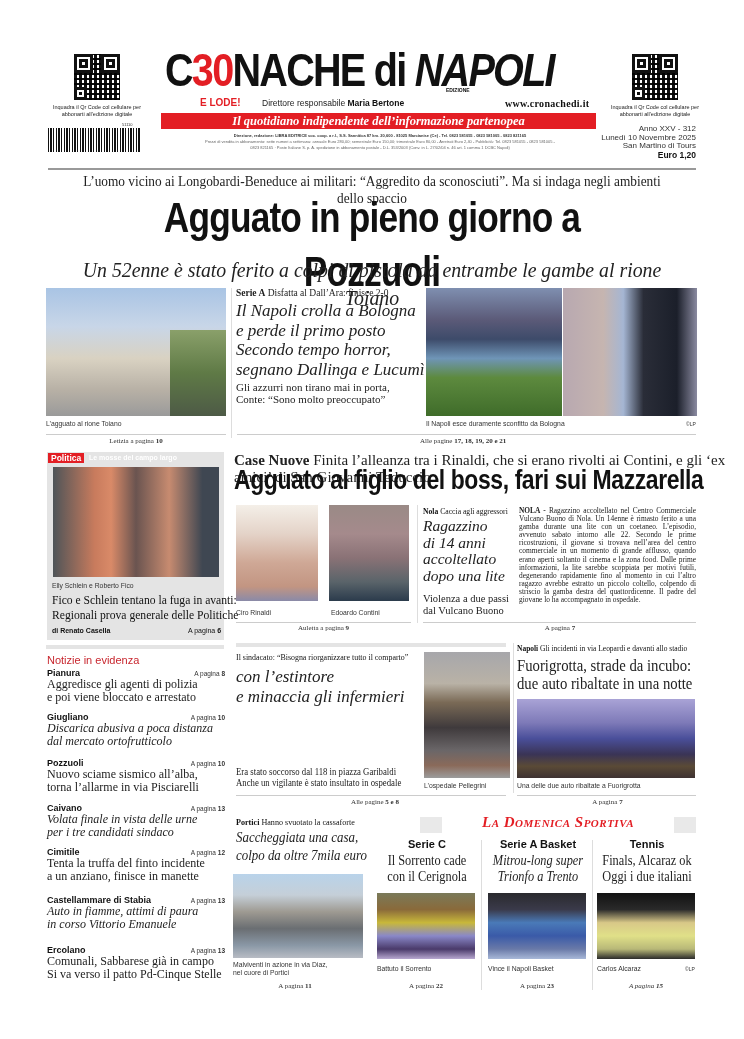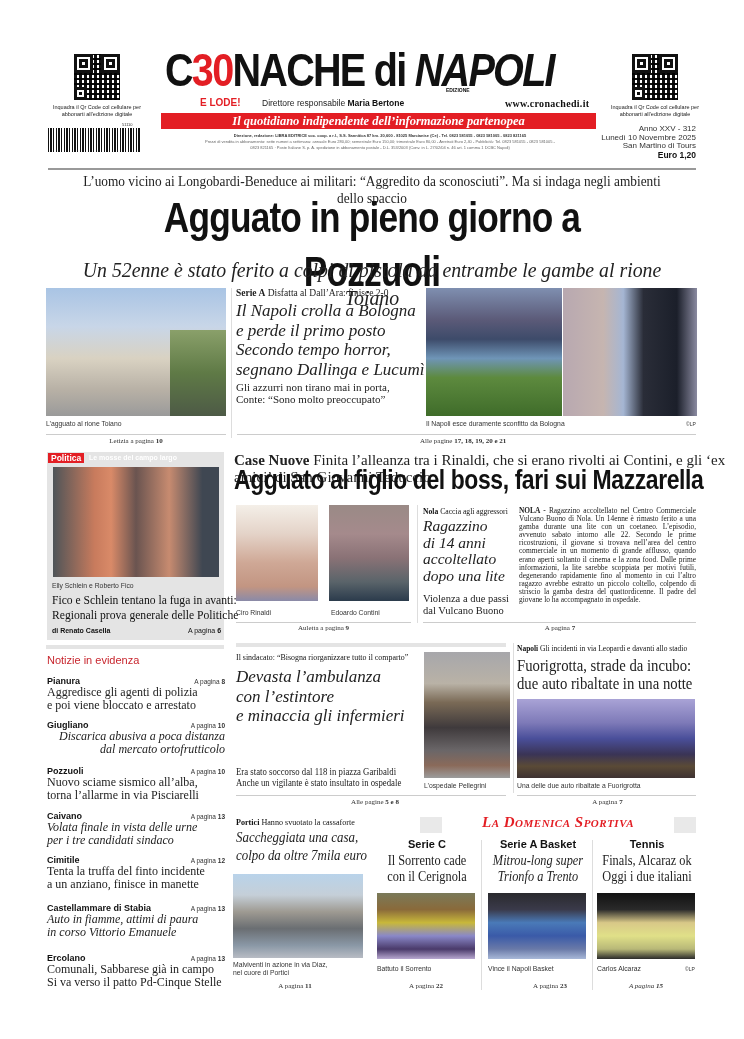--- a/index.html
+++ b/index.html
@@ -61,21 +61,21 @@
   .summary { color: #222; }
 
   
   .pol-box { position: absolute; left: 47px; top: 452px; width: 177px; height: 188px; background: #e4e4e4; }
   .pol-label { position: absolute; left: 48px; top: 453px; background: #e31e24; color: #fff; font-family: "Liberation Sans", sans-serif; font-weight: bold; font-size: 8.5px; padding: 0 3px; line-height: 10px; }
   .pol-sub { position: absolute; left: 89px; top: 453px; color: #fff; font-family: "Liberation Sans", sans-serif; font-weight: bold; font-size: 7px; line-height: 10px; }
 
   
   .nz-title { position: absolute; left: 47px; top: 654px; color: #c8262e; font-family: "Liberation Sans", sans-serif; font-size: 11px; }
   .nz-item { position: absolute; left: 47px; width: 178px; }
-  .nz-place { font-family: "Liberation Sans", sans-serif; font-weight: bold; font-size: 9px; display: flex; justify-content: space-between; margin-top: 8px; }
+  .nz-place { font-family: "Liberation Sans", sans-serif; font-weight: bold; font-size: 9px; display: flex; justify-content: space-between; }
   .nz-place .pg { font-weight: normal; font-size: 6.5px; color: #333; align-self: center; }
   .nz-place .pg b { font-weight: bold; }
   .nz-text { font-size: 12px; line-height: 13px; color: #222; }
   .nz-text.i { font-style: italic; }
 
   .sport-band { position: absolute; left: 420px; top: 817px; width: 276px; height: 16px;
       background: linear-gradient(90deg, #e9e9e9 0 8%, #fff 8% 92%, #e9e9e9 92%); }
   .sport-title { position: absolute; left: 420px; top: 814px; width: 276px; text-align: center; color: #e31e24; font-style: italic; font-weight: bold; font-size: 15px; font-variant: small-caps; letter-spacing: 0.5px; }
   .sp-cat { position: absolute; text-align: center; font-family: "Liberation Sans", sans-serif; font-weight: bold; font-size: 11px; }
   .sp-head { position: absolute; text-align: center; font-size: 14px; line-height: 16px; color: #222; }
@@ -200,21 +200,21 @@
     <div class="nz-item" style="top: 668px;">
       <div class="nz-place">
         <span>Pianura</span>
         <span class="pg"><span>A pagina </span><b>8</b></span>
       </div>
       <div class="nz-text">
         <div>Aggredisce gli agenti di polizia</div>
         <div>e poi viene bloccato e arrestato</div>
       </div>
     </div>
-    <div class="nz-item" style="top: 712px; text-align: right;">
+    <div class="nz-item" style="top: 712px;">
       <div class="nz-place">
         <span>Giugliano</span>
         <span class="pg"><span>A pagina </span><b>10</b></span>
       </div>
       <div class="nz-text i">
         <div>Discarica abusiva a poca distanza</div>
         <div>dal mercato ortofrutticolo</div>
       </div>
     </div>
     <div class="nz-item" style="top: 758px;">
@@ -265,21 +265,20 @@
       <div class="nz-text">
         <div>Comunali, Sabbarese già in campo</div>
         <div>Si va verso il patto Pd-Cinque Stelle</div>
       </div>
     </div>
   </div>
 
 <div class="abs" style="left:236px; top:643px; width:270px; height:4px; background:#e4e4e4;"></div>
 <div class="abs" style="left:236px; top:652px; font-size:9px; transform:scaleX(0.88); transform-origin:left top; white-space:nowrap;">Il sindacato: “Bisogna riorganizzare tutto il comparto”</div>
 <div class="abs ital-head" style="left:236px; top:667px; font-size:17px; line-height:19.5px;">
-  <div>Devasta l’ambulanza</div>
   <div>con l’estintore</div>
   <div>e minaccia gli infermieri</div>
 </div>
 <div class="abs summary" style="left:236px; top:767px; font-size:9.5px; line-height:10.5px; transform:scaleX(0.92); transform-origin:left top; white-space:nowrap;">
   <div>Era stato soccorso dal 118 in piazza Garibaldi</div>
   <div>Anche un vigilante è stato insultato in ospedale</div>
 </div>
 <div class="photo" style="left:424px; top:652px; width:86px; height:126px;
   background: linear-gradient(180deg,#a7a7ab 0%,#b9b2a6 25%,#7a6a56 40%,#3f3a3c 60%,#6a6668 78%,#8a6a5a 90%,#9c9c9c 100%);"></div>
 <div class="caption" style="left:424px; top:782px;">L’ospedale Pellegrini</div>
@@ -326,21 +325,21 @@
     </div>
     <div class="vr" style="left: 481px; top: 840px; height: 150px;"></div>
     <div>
       <div class="sp-cat" style="left:488px; top:838px; width:100px;">Serie A Basket</div>
       <div class="sp-head" style="left:486px; top:853px; width:104px; font-style:italic; transform:scaleX(0.88); transform-origin:center top; white-space:nowrap;">
         <div>Mitrou-long super</div>
         <div>Trionfo a Trento</div>
       </div>
       <div class="photo" style="left:488px; top:893px; width:98px; height:66px; background:linear-gradient(180deg,#2a2a2e 0%,#3a3a4a 25%,#4a7ab8 45%,#3a5aa8 65%,#6a7aa8 85%,#a8b8d8 100%);"></div>
       <div class="caption" style="left:488px; top:965px;">Vince il Napoli Basket</div>
-      <div class="pageref" style="left:501px; top:982px; width:98px;text-align:center;"><span>A pagina </span><b>23</b></div>
+      <div class="pageref" style="left:488px; top:982px; width:98px;text-align:center;"><span>A pagina </span><b>23</b></div>
     </div>
     <div class="vr" style="left: 592px; top: 840px; height: 150px;"></div>
     <div>
       <div class="sp-cat" style="left:597px; top:838px; width:100px;">Tennis</div>
       <div class="sp-head" style="left:595px; top:853px; width:104px; transform:scaleX(0.88); transform-origin:center top; white-space:nowrap;">
         <div>Finals, Alcaraz ok</div>
         <div>Oggi i due italiani</div>
       </div>
       <div class="photo" style="left:597px; top:893px; width:98px; height:66px; background:linear-gradient(180deg,#121212 0%,#2a2a2a 25%,#d8c888 45%,#e0e088 65%,#b8b878 85%,#2a2a2a 100%);"></div>
       <div class="caption" style="left:597px; top:965px;">Carlos Alcaraz</div>

